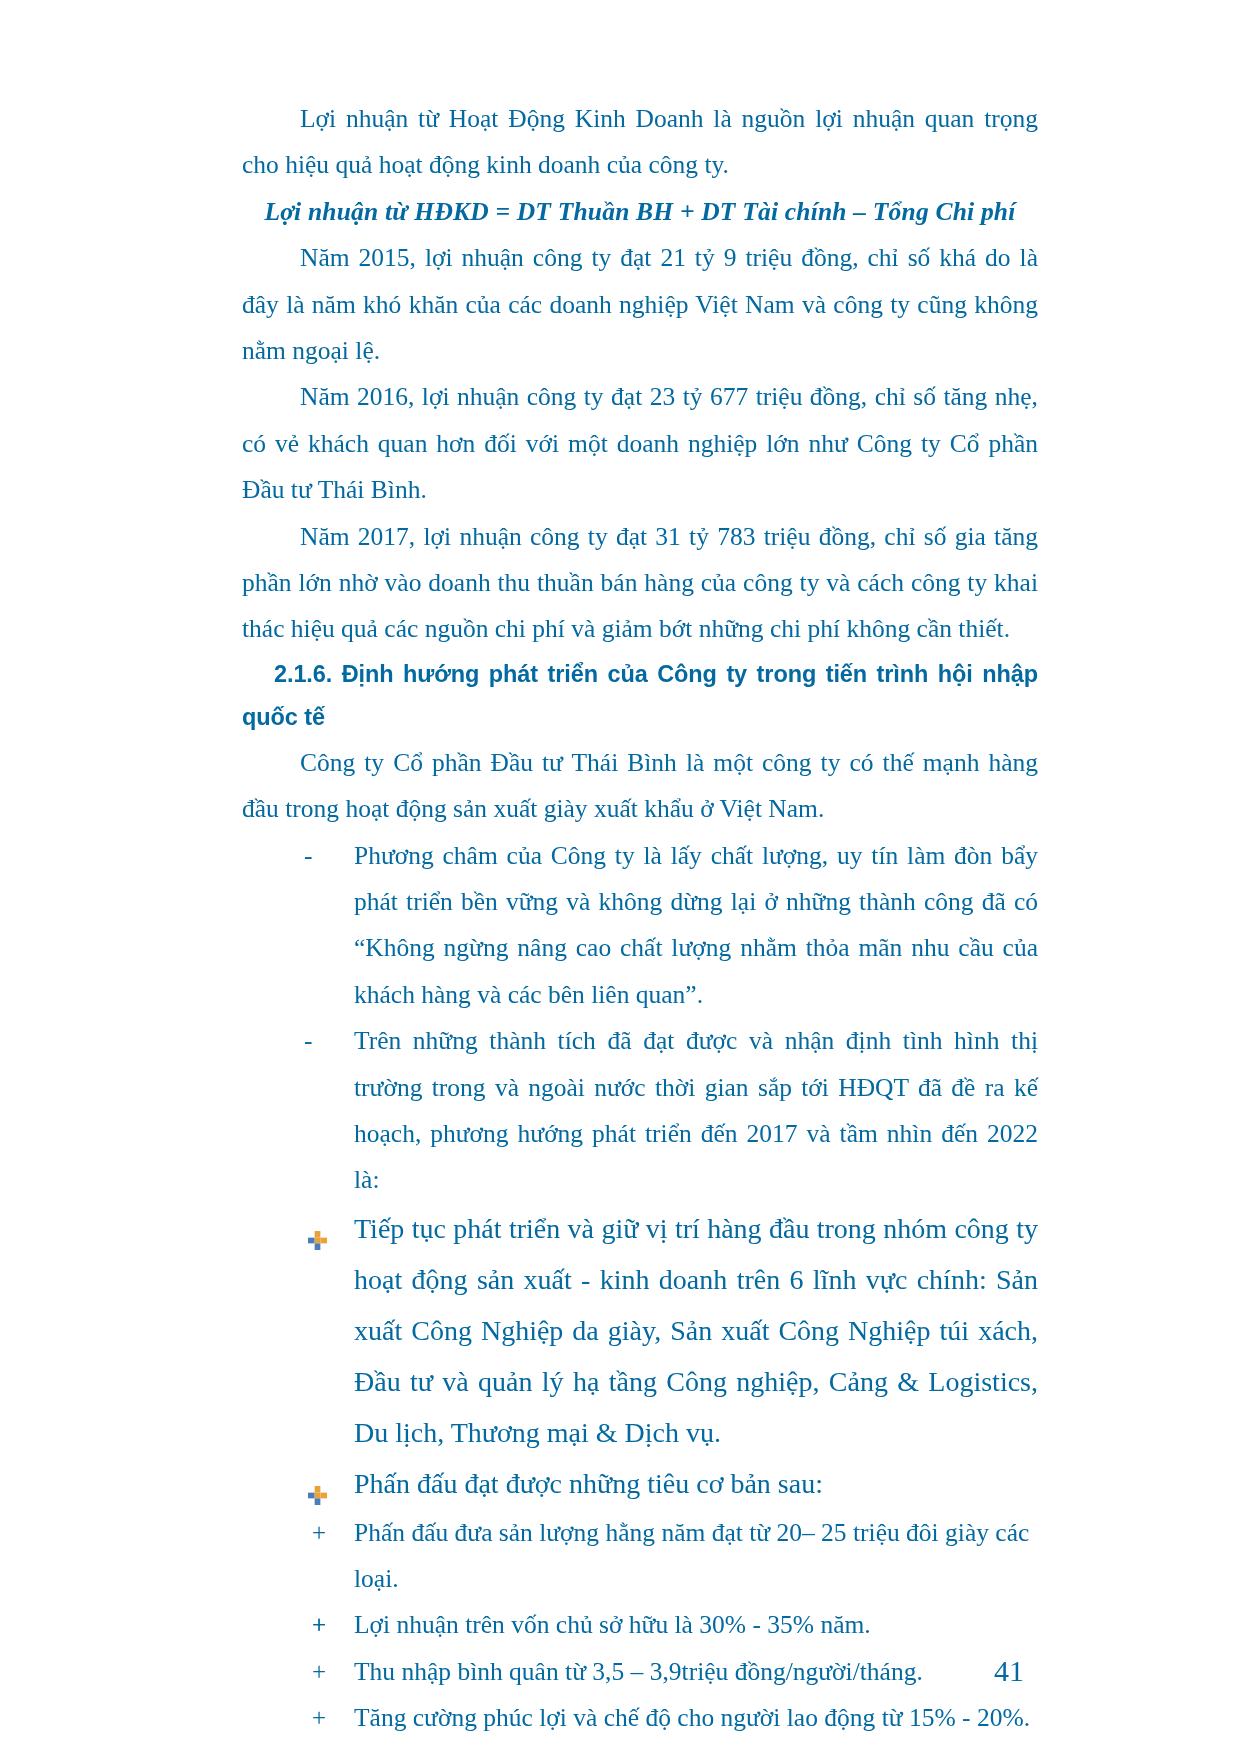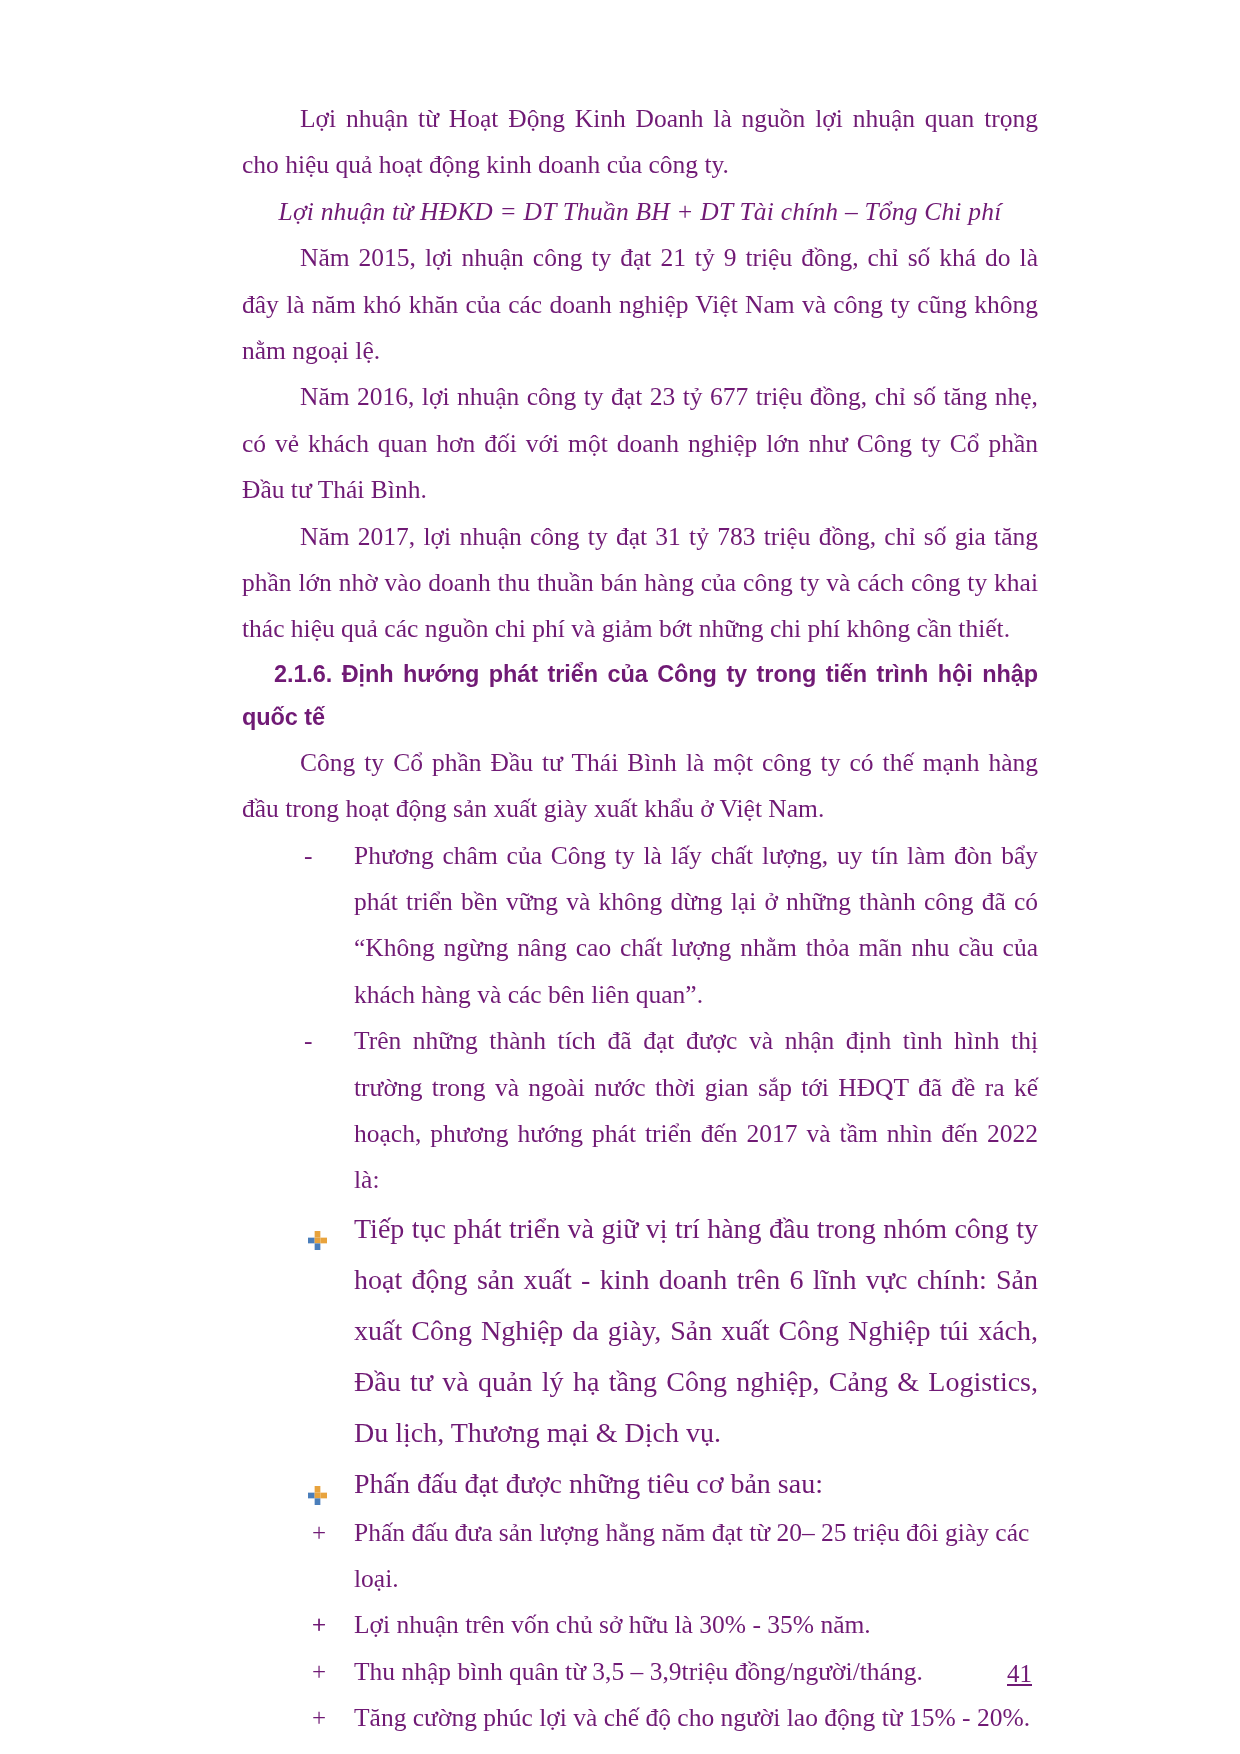--- a/index.html
+++ b/index.html
@@ -9,36 +9,36 @@
   }
   .page {
     position: relative;
     width: 1056px;
     height: 1754px;
     margin: 0 auto;
     background: #ffffff;
     box-sizing: border-box;
     padding: 96px 110px 70px 150px;
     font-family: "Liberation Serif", serif;
-    color: #701a75;
+    color: #0369a1;
   }
   .body-text {
     font-size: 25.5px;
     line-height: 1.82;
     text-align: justify;
     text-justify: inter-word;
   }
   p {
     margin: 0;
   }
   .indent {
     text-indent: 58px;
   }
   .formula {
-    font-weight: normal;
+    font-weight: bold;
     font-style: italic;
     text-align: center;
     font-size: 25.5px;
     line-height: 1.82;
     letter-spacing: 0.2px;
   }
   .heading {
     font-family: "Liberation Sans", sans-serif;
     font-weight: bold;
     font-size: 23.5px;
@@ -83,25 +83,24 @@
     text-align: left;
   }
   .plus-item .mark {
     position: absolute;
     left: 70px;
     top: 0;
     font-size: 25px;
   }
   .page-number {
     position: absolute;
-    right: 116px;
+    right: 124px;
     bottom: 66px;
-    font-size: 25px;
+    font-size: 30px;
     font-family: "Liberation Serif", serif;
-    text-decoration: underline;
   }
 </style>
 </head>
 <body>
 
 <div class="page">
 
   <div class="body-text">
 
     <p class="indent">Lợi nhuận từ Hoạt Động Kinh Doanh là nguồn lợi nhuận quan trọng cho hiệu quả hoạt động kinh doanh của công ty.</p>

